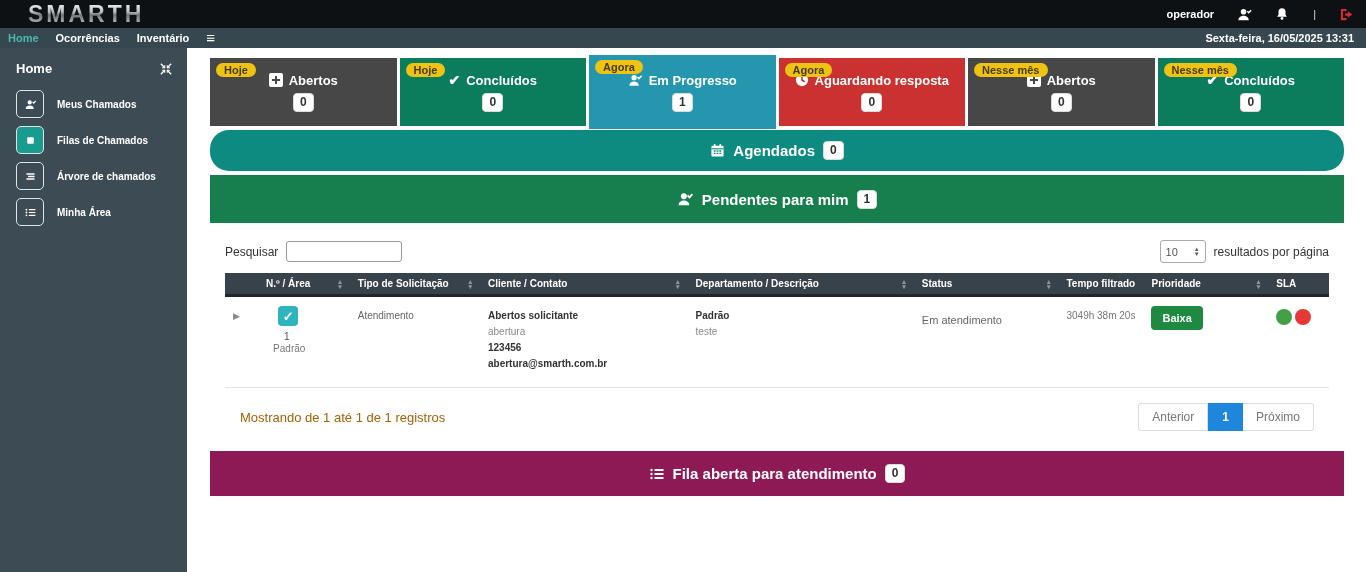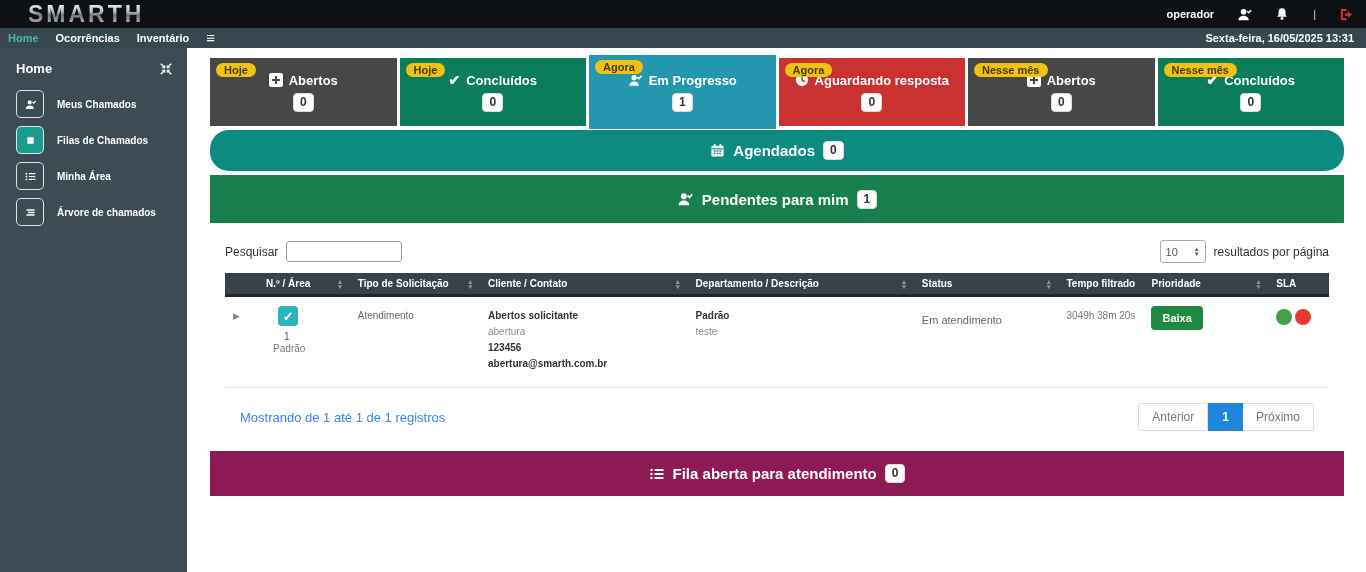--- a/index.html
+++ b/index.html
@@ -65,21 +65,21 @@
   .bold-line { font-weight:bold; color:#333; }
   .muted-line { color:#8a8a8a; }
   .status-cell { padding-top:8px; font-size:11px; }
   .tempo-cell { padding-top:4px; color:#777; }
   .prio-btn { background:#1e8a41; color:#fff; font-size:11px; font-weight:bold; padding:6px 11px; border-radius:4px; border:none; cursor:pointer; }
   .sla-cell { display:flex; gap:3px; padding-top:3px; }
   .sla-dot { width:16px; height:16px; border-radius:50%; }
   .sla-green { background:#43a047; }
   .sla-red { background:#e53935; }
   .footerrow { display:flex; justify-content:space-between; align-items:center; padding:15px 15px 12px; }
-  .showing { font-size:13px; color:#3b82f6; }
+  .showing { font-size:13px; color:#a16207; }
   .pager { display:flex; }
   .pg { border:1px solid #ddd; background:#fff; color:#777; font-size:12px; padding:6px 13px; cursor:pointer; }
   .pg.prev { border-radius:3px 0 0 3px; }
   .pg.next { border-radius:0 3px 3px 0; border-left:none; }
   .pg.active { background:#1e87dc; border-color:#1e87dc; color:#fff; font-weight:bold; }
   svg { display:block; }
 </style>
 </head>
 <body>
 
@@ -146,35 +146,35 @@
       <span class="sb-icon active">
         <svg viewBox="0 0 16 16" width="13" height="13">
             <rect x="4" y="4" width="8" height="8" rx="1" fill="#fff"></rect>
           </svg>
       </span>
       <span>Filas de Chamados</span>
     </div>
     <div class="sb-item">
       <span class="sb-icon">
         <svg viewBox="0 0 16 16" width="13" height="13">
+            <path d="M3 5h10M5 8h8M3 11h10" stroke="#fff" stroke-width="1.8"></path>
+          </svg>
+      </span>
+      <span>Árvore de chamados</span>
+    </div>
+    <div class="sb-item">
+      <span class="sb-icon">
+        <svg viewBox="0 0 16 16" width="13" height="13">
             <circle cx="3" cy="4.5" r="1.1" fill="#fff"></circle>
             <circle cx="3" cy="8" r="1.1" fill="#fff"></circle>
             <circle cx="3" cy="11.5" r="1.1" fill="#fff"></circle>
             <path d="M6 4.5h8M6 8h8M6 11.5h8" stroke="#fff" stroke-width="1.4"></path>
           </svg>
       </span>
       <span>Minha Área</span>
-    </div>
-    <div class="sb-item">
-      <span class="sb-icon">
-        <svg viewBox="0 0 16 16" width="13" height="13">
-            <path d="M3 5h10M5 8h8M3 11h10" stroke="#fff" stroke-width="1.8"></path>
-          </svg>
-      </span>
-      <span>Árvore de chamados</span>
     </div>
   </div>
 
   <div class="main">
 
     <div class="cards">
       <div class="card" style="background-color: rgb(71, 71, 71);">
         <span class="pill">Hoje</span>
         <div class="card-main">
           <span>

